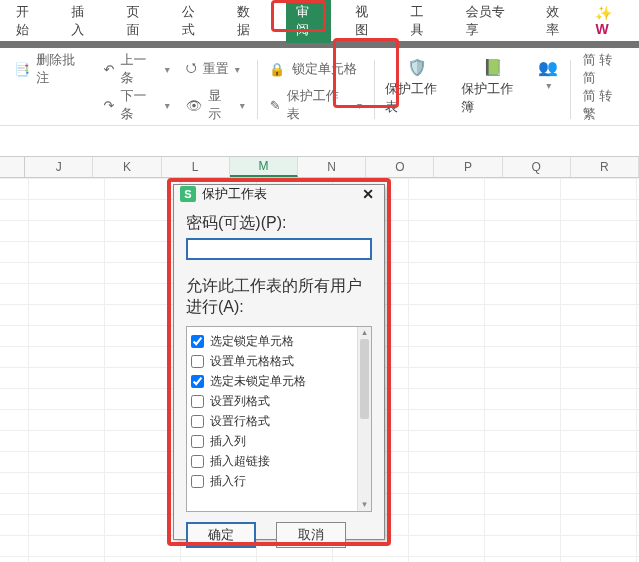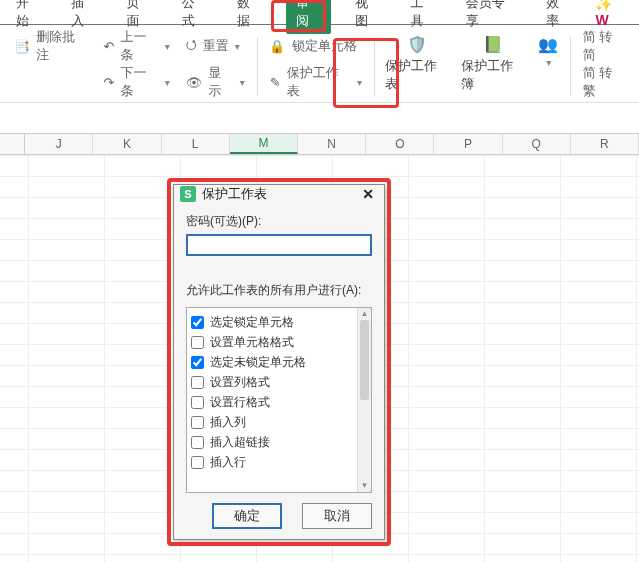--- a/index.html
+++ b/index.html
@@ -1,17 +1,17 @@
 <!DOCTYPE html>
 <html><head>
 <meta charset="utf-8">
 <style>
   * { box-sizing: border-box; font-family: "Microsoft YaHei", "微软雅黑", sans-serif; }
   body { margin: 0; width: 639px; height: 562px; background: #fff; overflow: hidden; font-size: 13px; color: #333; }
-  .tabbar { display:flex; align-items:center; height:25px; border-bottom:1px solid #737373; padding:0 10px; gap:18px; }
+  .tabbar { display:flex; align-items:center; height:48px; border-bottom:7px solid #737373; padding:0 10px; gap:18px; }
   .tab { padding:4px 6px; color:#444; cursor:pointer; }
   .tab.active { background:#2b8a5a; color:#fff; border-radius:2px; padding:4px 10px; }
   .hl-tab { position:absolute; left:271px; top:0px; width:55px; height:32px; border:3px solid #e53935; border-radius:4px; pointer-events:none; }
   .ribbon { display:flex; align-items:flex-start; height:78px; border-bottom:1px solid #e0e0e0; padding:6px 6px 0 6px; position:relative; }
   .rgroup { display:flex; flex-direction:column; gap:6px; padding:0 8px; }
   .rrow { display:flex; align-items:center; gap:6px; height:30px; color:#666; }
   .sep { width:1px; background:#ddd; margin:6px 4px; align-self:stretch; }
   .ribbtn { display:flex; flex-direction:column; align-items:center; gap:2px; padding:2px 6px; color:#444; }
   .ribbtn .ic { width:22px; height:22px; display:flex; align-items:center; justify-content:center; font-size:16px; color:#2b8a5a; }
   .hl-prot { position:absolute; left:333px; top:38px; width:66px; height:70px; border:3px solid #e53935; border-radius:4px; pointer-events:none; }
@@ -21,30 +21,30 @@
   .colcell.sel { background:#e6f2ec; border-bottom:2px solid #2b8a5a; color:#2b8a5a; }
   .sheet { position:relative; height:410px; }
   .gridline-h { position:absolute; left:0; right:0; height:1px; background:#eee; }
   .gridline-v { position:absolute; top:0; bottom:0; width:1px; background:#eee; }
   .dialog-hl { position:absolute; left:167px; top:178px; width:224px; height:368px; border:4px solid #e53935; border-radius:4px; pointer-events:none; z-index:10; }
   .dialog { position:absolute; left:173px; top:184px; width:212px; height:356px; background:#f5f5f5; border:1px solid #888; box-shadow:2px 2px 6px rgba(0,0,0,.25); z-index:5; display:flex; flex-direction:column; }
   .dlg-title { display:flex; align-items:center; height:28px; padding:0 6px; font-size:13px; color:#222; }
   .dlg-title .logo { width:16px; height:16px; background:#3cba76; border-radius:2px; margin-right:6px; display:flex; align-items:center; justify-content:center; color:#fff; font-size:11px; font-weight:bold; }
   .dlg-close { margin-left:auto; font-size:14px; font-weight:bold; cursor:pointer; padding:0 4px; }
   .dlg-body { padding:6px 12px; flex:1; display:flex; flex-direction:column; }
-  .lbl { font-size:12px; color:#333; margin:4px 0; }
+  .lbl { font-size:16px; color:#333; margin:4px 0; }
   .pw { width:100%; height:22px; border:2px solid #2f6fb3; outline:none; padding:2px 4px; font-size:12px; }
   .listbox { margin-top:4px; border:1px solid #aaa; background:#fff; height:186px; overflow:hidden; position:relative; }
   .listinner { padding:4px 4px; }
   .opt { display:flex; align-items:center; gap:6px; height:20px; font-size:12px; color:#333; }
   .opt input { margin:0; width:13px; height:13px; }
   .scroll { position:absolute; right:0; top:0; bottom:0; width:14px; background:#f0f0f0; border-left:1px solid #ddd; }
   .scroll .thumb { position:absolute; left:2px; right:2px; top:12px; height:80px; background:#cfcfcf; border-radius:2px; }
   .scroll .arr { position:absolute; left:0; right:0; height:12px; text-align:center; font-size:9px; color:#888; }
-  .dlg-btns { display:flex; gap:20px; justify-content:flex-end; padding:10px 0 12px; }
+  .dlg-btns { display:flex; gap:20px; justify-content:flex-start; padding:10px 0 12px; }
   .btn { width:70px; height:26px; border:1px solid #888; background:#f9f9f9; font-size:13px; cursor:pointer; display:flex; align-items:center; justify-content:center; }
   .btn.primary { border:2px solid #2f6fb3; }
   .wlogo { margin-left:auto; font-size:14px; font-weight:bold; color:#c2185b; }
   .drop { font-size:10px; color:#888; }
 </style>
 </head>
 <body>
 
 <div class="tabbar" id="tabbar">
     <span class="tab">开始</span>
@@ -179,21 +179,21 @@
 
 <div class="dialog">
   <div class="dlg-title">
     <div class="logo">S</div>
     <span>保护工作表</span>
     <span class="dlg-close">✕</span>
   </div>
   <div class="dlg-body">
     <div class="lbl">密码(可选)(P):</div>
     <input class="pw" type="password" style="">
-    <div class="lbl" style="margin-top:26px">允许此工作表的所有用户进行(A):</div>
+    <div class="lbl" style="margin-top:16px">允许此工作表的所有用户进行(A):</div>
     <div class="listbox">
       <div class="listinner" id="optlist">
           <label class="opt">
             <input type="checkbox" checked="" style="">
             <span>选定锁定单元格</span>
           </label>
           <label class="opt">
             <input type="checkbox" style="">
             <span>设置单元格格式</span>
           </label>

